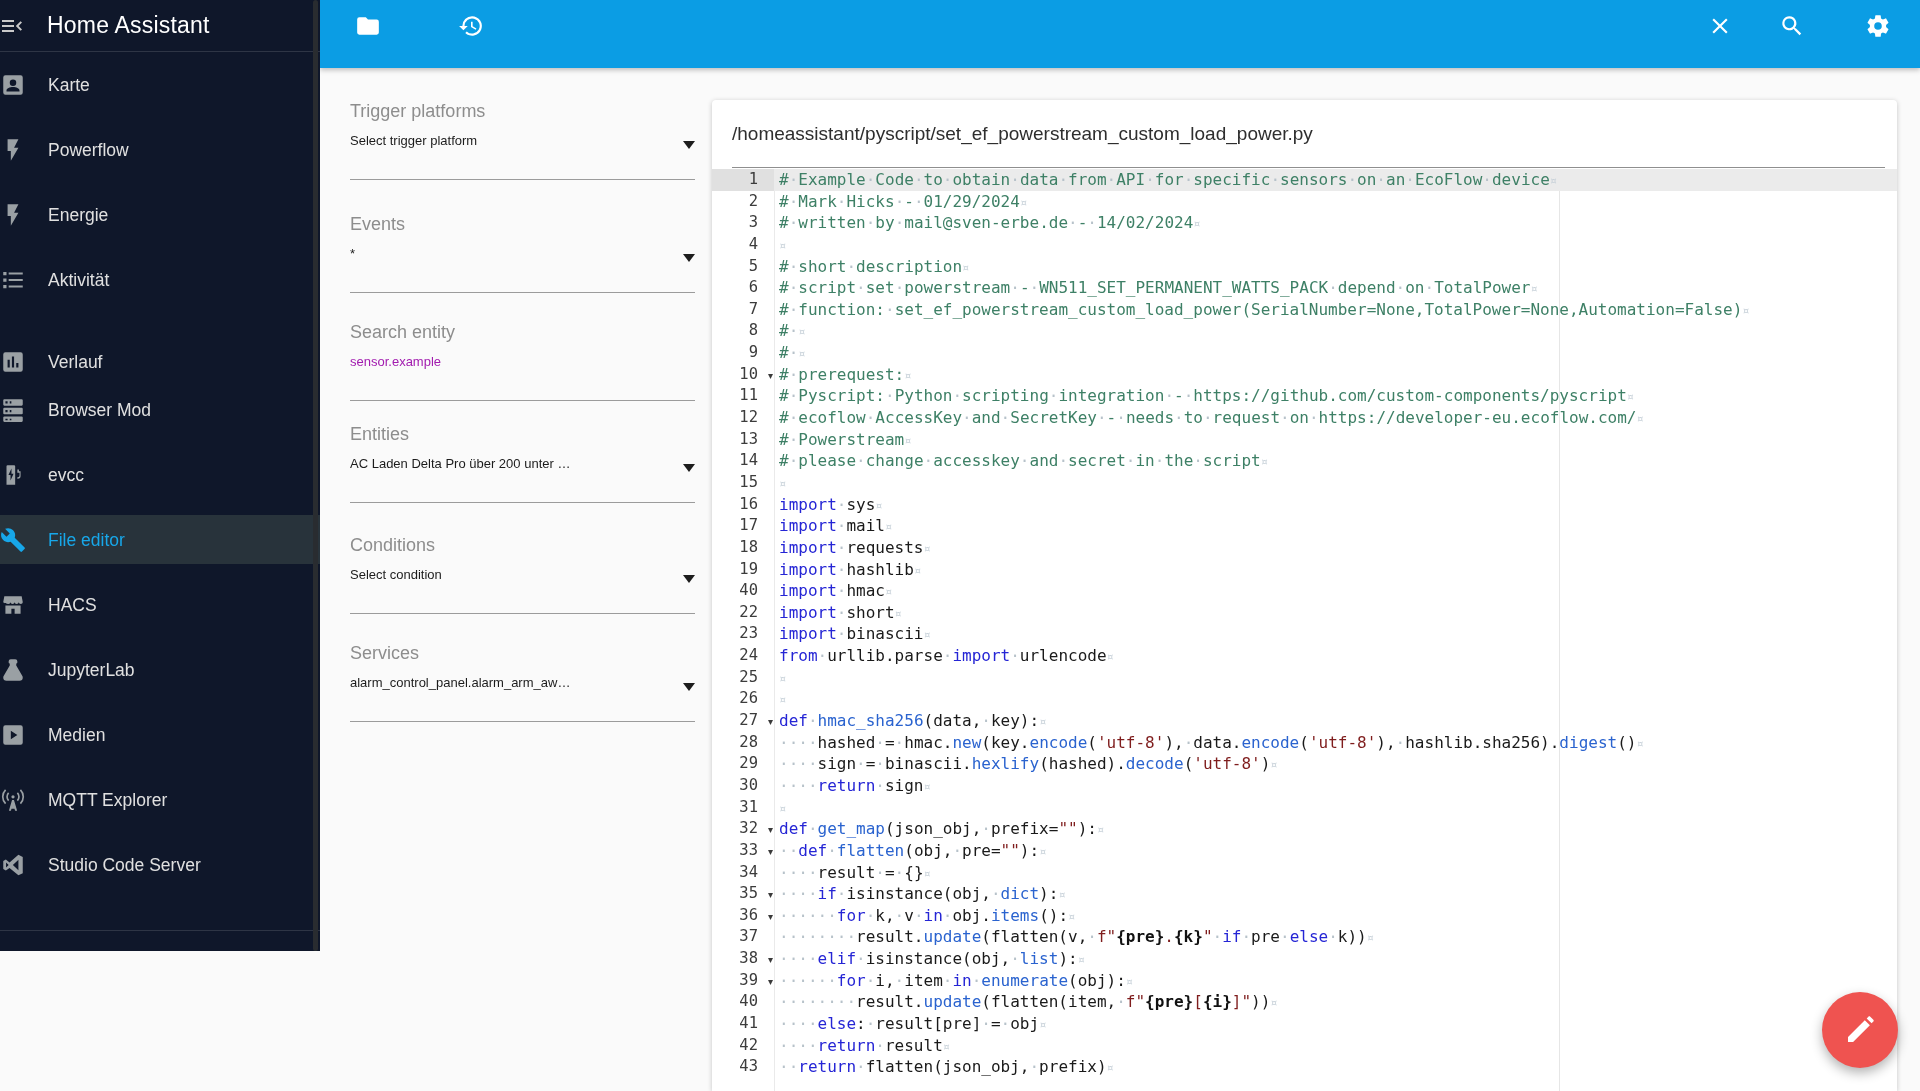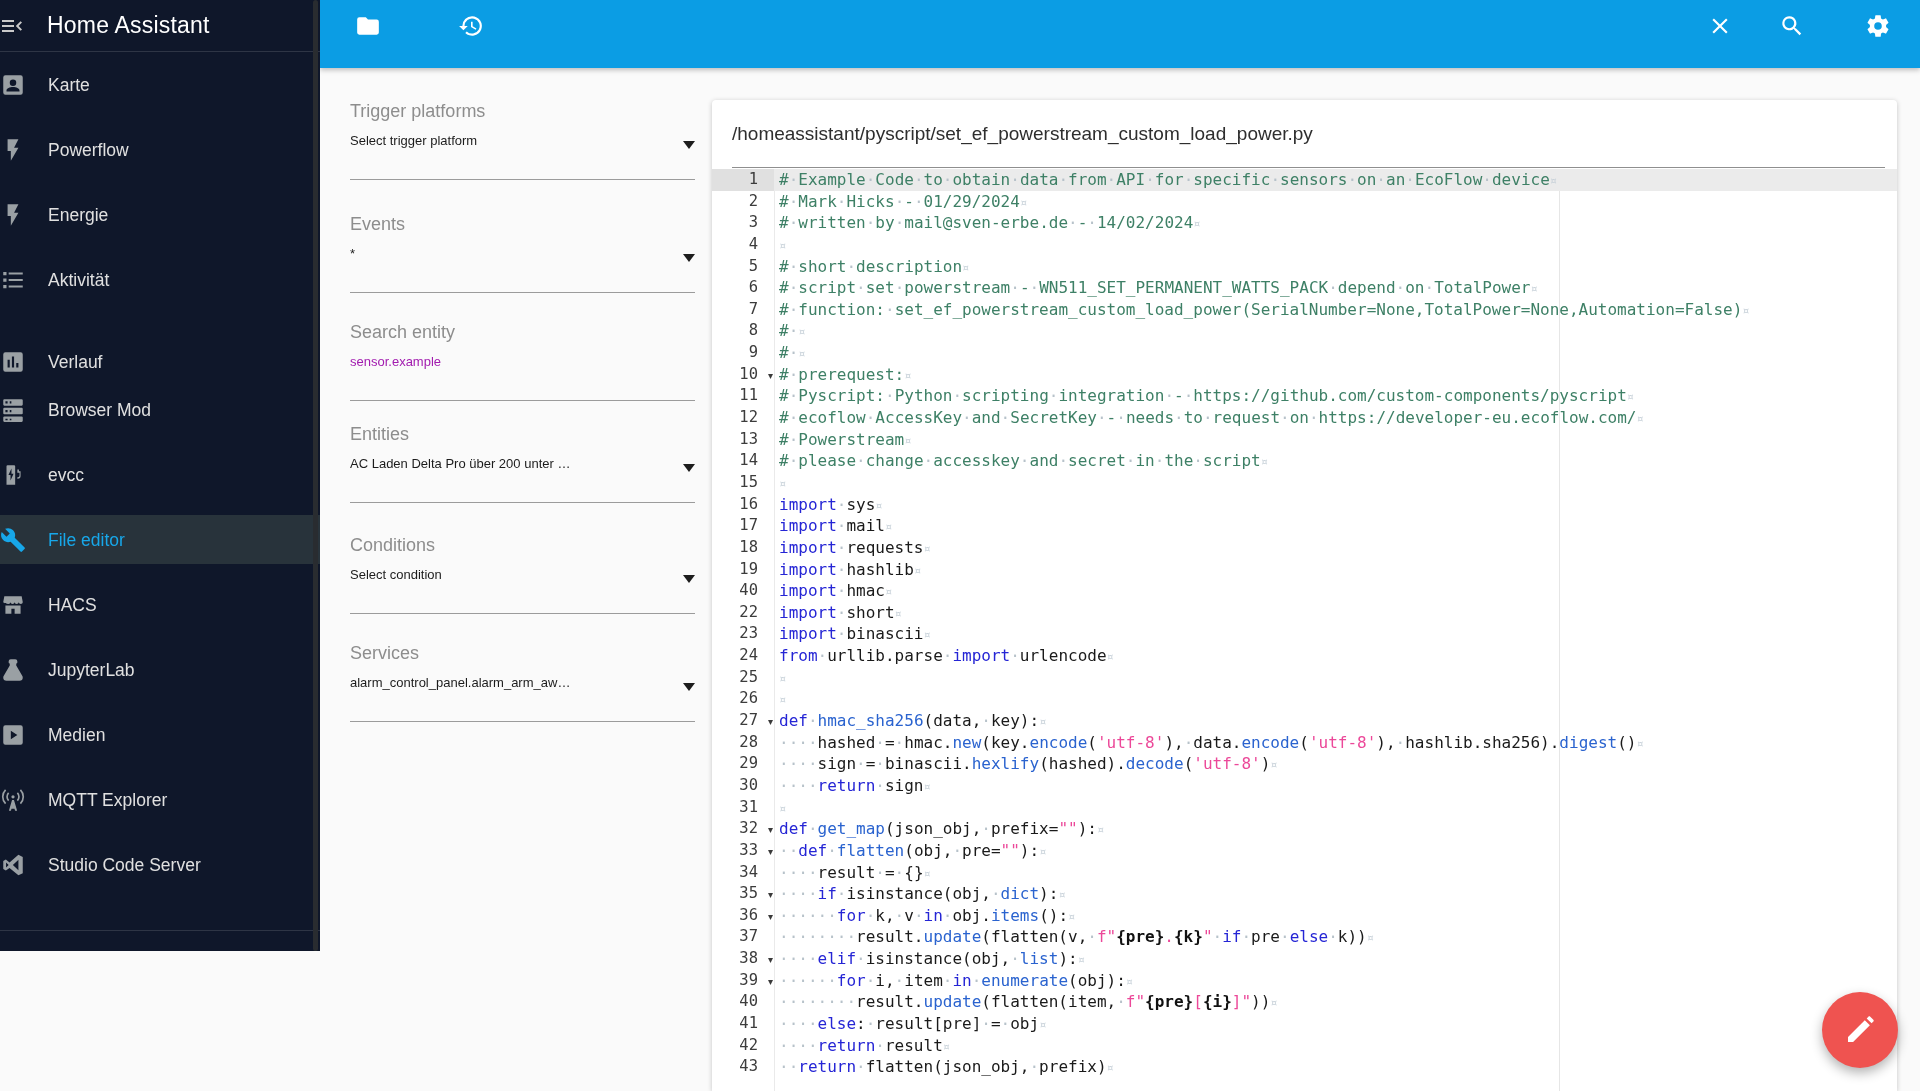--- a/index.html
+++ b/index.html
@@ -65,21 +65,21 @@
   .code-line.active { background:#ebebeb; }
   .gutter { width:62px; flex:none; position:relative; text-align:right; padding-right:16px;
     color:#3c3c3c; font-size:15.5px; }
   .code-line.active .gutter { background:#e0e0e0; }
   .fold { position:absolute; right:1px; top:1px; font-size:10px; color:#3a3a3a;
     font-family:"Liberation Sans", sans-serif; cursor:pointer; }
   .line-content { padding-left:5px; flex:1; }
   .tok-c { color:#3e8066; }
   .tok-k { color:#2525d5; }
   .tok-f { color:#2a63cf; }
-  .tok-s { color:#ec4899; }
+  .tok-s { color:#7f1d1d; }
   .tok-m { color:#111111; font-weight:bold; }
   .tok-p { color:#1a1a1a; }
   .tok-ws { color:#b7c2ca; }
   .tok-eol { color:#c6d0d8; font-size:12px; }
 
   .fab { position:absolute; left:1502px; top:924px; width:76px; height:76px; border-radius:50%;
     background:#ef5350; box-shadow:0 5px 12px rgba(0,0,0,0.3); border:none; cursor:pointer; z-index:30;
     display:flex; align-items:center; justify-content:center; }
   .fab-icon { width:32px; height:32px; color:#ffffff; }
 </style>

